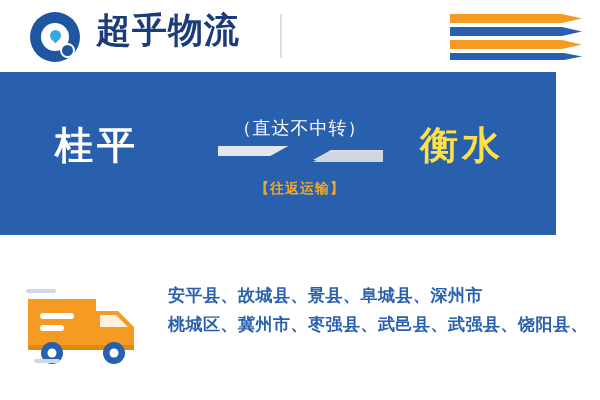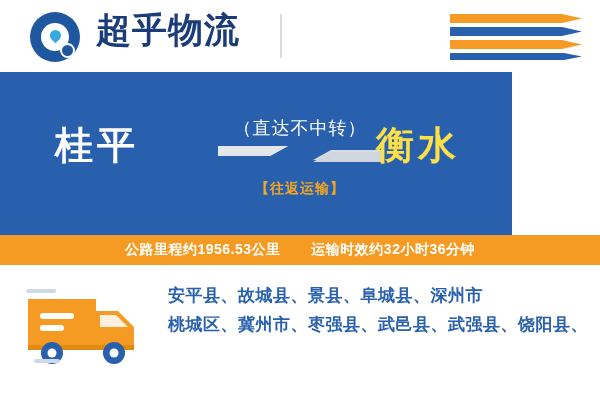--- a/index.html
+++ b/index.html
@@ -110,21 +110,21 @@
     width: 132px;
     height: 9px;
   }
   .chev svg { display: block; }
 
   
   .main-panel {
     position: absolute;
     left: 0;
     top: 72px;
-    width: 512px;
+    width: 556px;
     height: 163px;
     background: #2860ad;
   }
   .city-left {
     position: absolute;
     left: 55px;
     top: 48px;
     font-size: 38px;
     font-weight: bold;
     color: #ffffff;
@@ -270,27 +270,20 @@
         <polygon points="165,20 95,20 113,10 165,10" fill="#d9dde2"></polygon>
         <polygon points="0,6 70,6 52,16 0,16" fill="#e3e7ec"></polygon>
         <polygon points="165,22 95,22 113,12 165,12" fill="#cfd6de"></polygon>
       </svg>
     </div>
 
     <div class="city-right">衡水</div>
     <div class="route-tag">【往返运输】</div>
   </div>
 
-  <div class="stat-bar">
-    <span class="stat-text">
-      <span>公路里程约1956.53公里</span>
-      <span class="stat-gap"></span>
-      <span>运输时效约32小时36分钟</span>
-    </span>
-  </div>
 
   <div class="bottom">
     <div class="truck">
       <svg width="124" height="86" viewBox="0 0 124 86">
 
         <path d="M2,16 L70,16 L70,62 L2,62 Z" fill="#f59a23"></path>
         <path d="M70,28 L92,28 L108,44 L108,62 L70,62 Z" fill="#f59a23"></path>
 
         <path d="M74,32 L90,32 L102,44 L74,44 Z" fill="#ffffff" opacity="0.85"></path>
 

